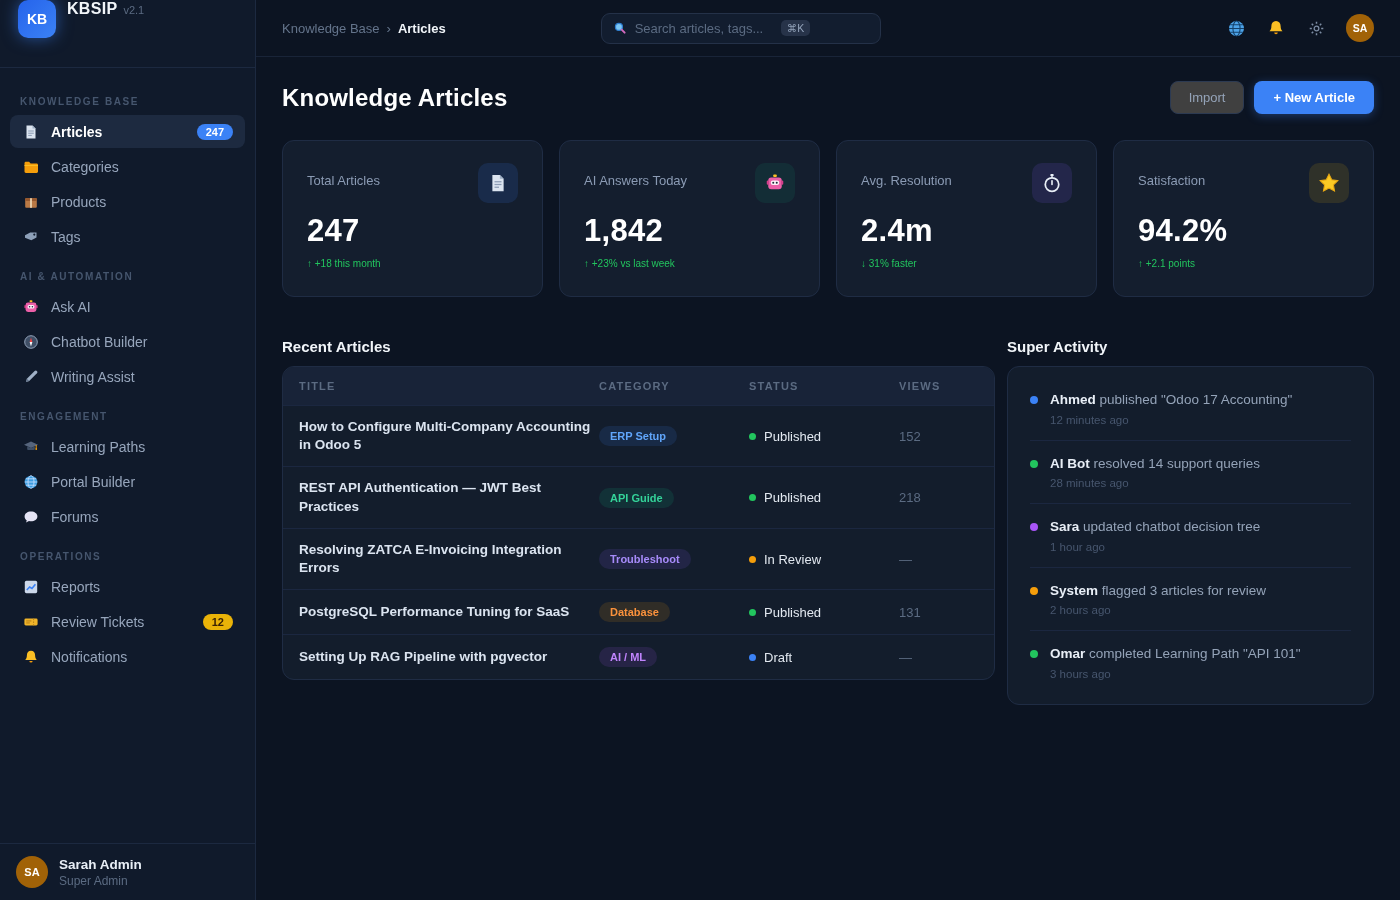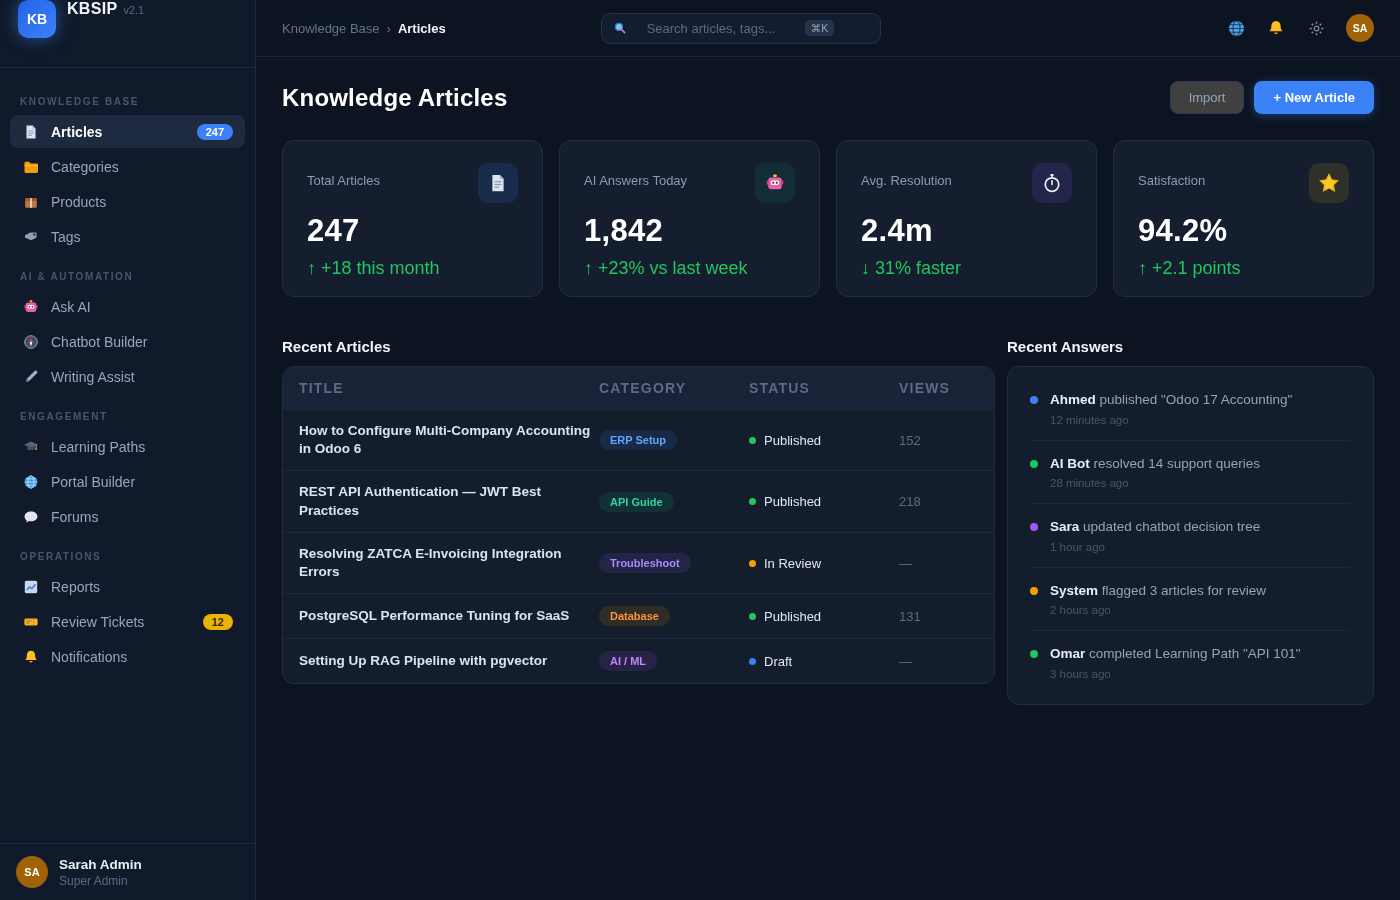--- a/index.html
+++ b/index.html
@@ -38,21 +38,21 @@
   .avatar.sm { width:32px; height:32px; font-size:11px; }
   .user-name { font-size:13.5px; font-weight:bold; color:#e8eef6; }
   .user-role { font-size:12px; color:#5b6b82; margin-top:2px; }
   
   .main { flex:1; display:flex; flex-direction:column; }
   .topbar { height:57px; min-height:57px; border-bottom:1px solid #192438; display:flex; align-items:center; padding:0 26px; }
   .crumb { font-size:13px; color:#64748b; display:flex; gap:7px; align-items:center; }
   .crumb .cur { color:#f1f5f9; font-weight:bold; }
   .searchbox {
     margin-left:155px; width:280px; height:31px; background:#121d2f; border:1px solid #243148;
-    border-radius:9px; display:flex; align-items:center; gap:20px; padding:0 11px;
+    border-radius:9px; display:flex; align-items:center; gap:8px; padding:0 11px;
   }
   .searchbox input { background:transparent; border:0; outline:0; color:#cbd5e1; font-size:13px; width:138px; font-family:inherit; }
   .searchbox input::placeholder { color:#5b6b82; }
   .kbd { background:#273349; border-radius:5px; font-size:10.5px; color:#93a3ba; padding:2px 6px; }
   .top-actions { margin-left:auto; display:flex; align-items:center; gap:20px; }
   .top-ico { width:20px; height:20px; display:flex; align-items:center; justify-content:center; cursor:pointer; }
   .avatar.top { width:28px; height:28px; font-size:10.5px; }
   .content { padding:24px 26px; flex:1; overflow:hidden; }
   .page-head { display:flex; align-items:center; }
   .page-title { font-size:24px; font-weight:bold; color:#ffffff; letter-spacing:.2px; }
@@ -64,27 +64,27 @@
   .stats { display:grid; grid-template-columns:repeat(4,1fr); gap:16px; margin-top:26px; }
   .stat-card { background:#141e2e; border:1px solid #1f2c44; border-radius:12px; padding:22px 24px; height:157px; }
   .stat-top { display:flex; align-items:flex-start; }
   .stat-label { font-size:13px; color:#8b9bb4; padding-top:10px; }
   .stat-ico { margin-left:auto; width:40px; height:40px; border-radius:10px; display:flex; align-items:center; justify-content:center; }
   .tint-blue { background:rgba(59,130,246,.14); }
   .tint-green { background:rgba(16,185,129,.10); }
   .tint-purple { background:rgba(124,93,250,.14); }
   .tint-yellow { background:rgba(234,179,8,.13); }
   .stat-value { font-size:31px; font-weight:bold; color:#ffffff; margin-top:10px; letter-spacing:.3px; }
-  .stat-delta { font-size:18px; color:#22c55e; margin-top:9px; }
+  .stat-delta { font-size:10px; color:#22c55e; margin-top:9px; }
   
   .cols { display:grid; grid-template-columns:713px 1fr; gap:12px; margin-top:41px; }
   .sec-head { font-size:15px; font-weight:bold; color:#f1f5f9; margin-bottom:11px; }
   .table-card { background:#131d2c; border:1px solid #1f2c44; border-radius:12px; overflow:hidden; }
   .t-head { display:grid; grid-template-columns:300px 150px 150px 1fr; background:#182338; padding:13px 16px; }
-  .t-head span { font-size:14px; font-weight:bold; letter-spacing:1.2px; color:#5b6b82; }
+  .t-head span { font-size:11px; font-weight:bold; letter-spacing:1.2px; color:#5b6b82; }
   .t-row { display:grid; grid-template-columns:300px 150px 150px 1fr; padding:12px 16px; border-top:1px solid #1b2740; align-items:center; cursor:pointer; }
   .t-title { font-size:13.5px; color:#dbe4f0; font-weight:bold; line-height:1.35; padding-right:8px; }
   .badge { display:inline-block; font-size:11px; font-weight:bold; padding:4px 11px; border-radius:999px; }
   .c-blue   { color:#60a5fa; background:rgba(59,130,246,.13); }
   .c-green  { color:#34d399; background:rgba(16,185,129,.13); }
   .c-purple { color:#a78bfa; background:rgba(139,92,246,.13); }
   .c-orange { color:#fb923c; background:rgba(245,158,11,.13); }
   .c-violet { color:#c084fc; background:rgba(168,85,247,.13); }
   .status { display:flex; align-items:center; gap:8px; font-size:13px; color:#e2e8f0; }
   .dot { width:7px; height:7px; border-radius:50%; }
@@ -383,21 +383,21 @@
       <section>
         <div class="sec-head">Recent Articles</div>
         <div class="table-card">
           <div class="t-head">
             <span>TITLE</span>
             <span>CATEGORY</span>
             <span>STATUS</span>
             <span>VIEWS</span>
           </div>
           <div class="t-row">
-            <span class="t-title">How to Configure Multi-Company Accounting in Odoo 6</span>
+            <span class="t-title">How to Configure Multi-Company Accounting in Odoo 5</span>
             <span><span class="badge c-blue">ERP Setup</span></span>
             <span class="status">
                 <span class="dot d-green"></span>
                 <span>Published</span>
               </span>
             <span class="t-views">152</span>
           </div>
           <div class="t-row">
             <span class="t-title">REST API Authentication — JWT Best Practices</span>
             <span><span class="badge c-green">API Guide</span></span>
@@ -431,21 +431,21 @@
             <span class="status">
                 <span class="dot d-blue"></span>
                 <span>Draft</span>
               </span>
             <span class="t-views">—</span>
           </div>
         </div>
       </section>
 
       <section>
-        <div class="sec-head">Recent Answers</div>
+        <div class="sec-head">Super Activity</div>
         <div class="act-card">
           <div class="act-item">
             <span class="act-dot d-blue"></span>
             <div>
               <div class="act-line"><span class="actor">Ahmed</span> <span>published "Odoo 17 Accounting"</span></div>
               <div class="act-time">12 minutes ago</div>
             </div>
           </div>
           <div class="act-item">
             <span class="act-dot d-green"></span>

